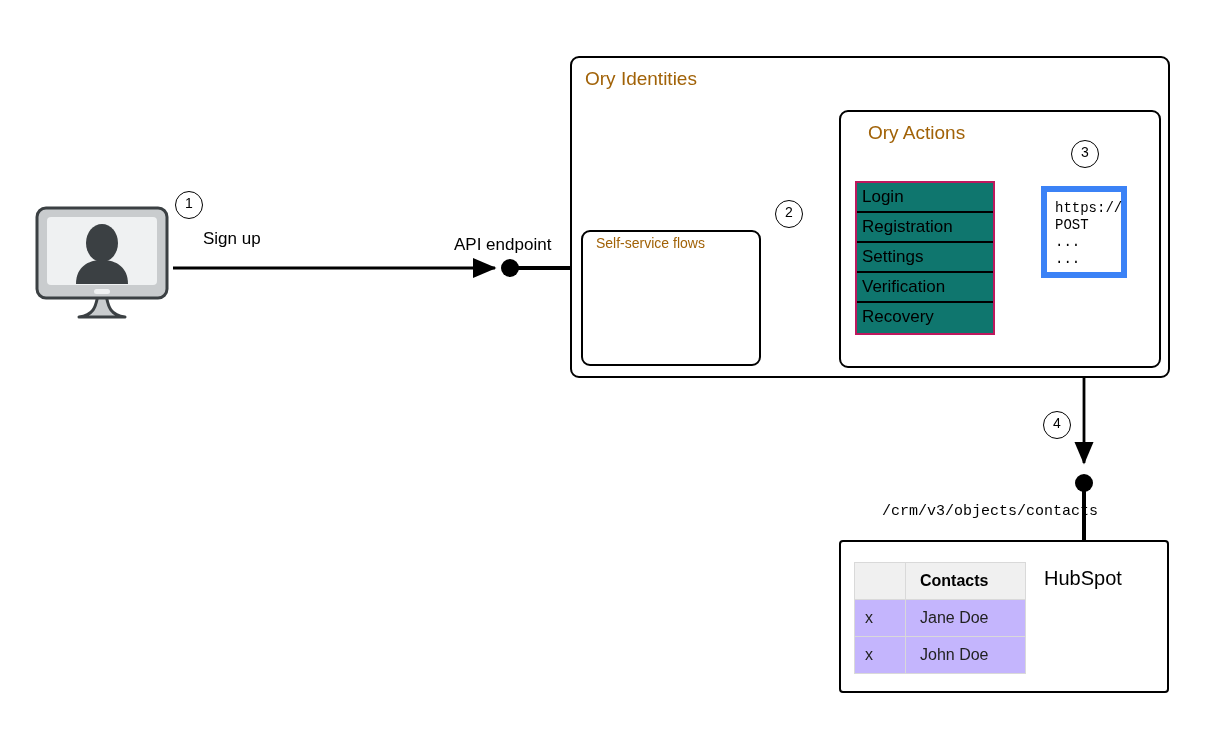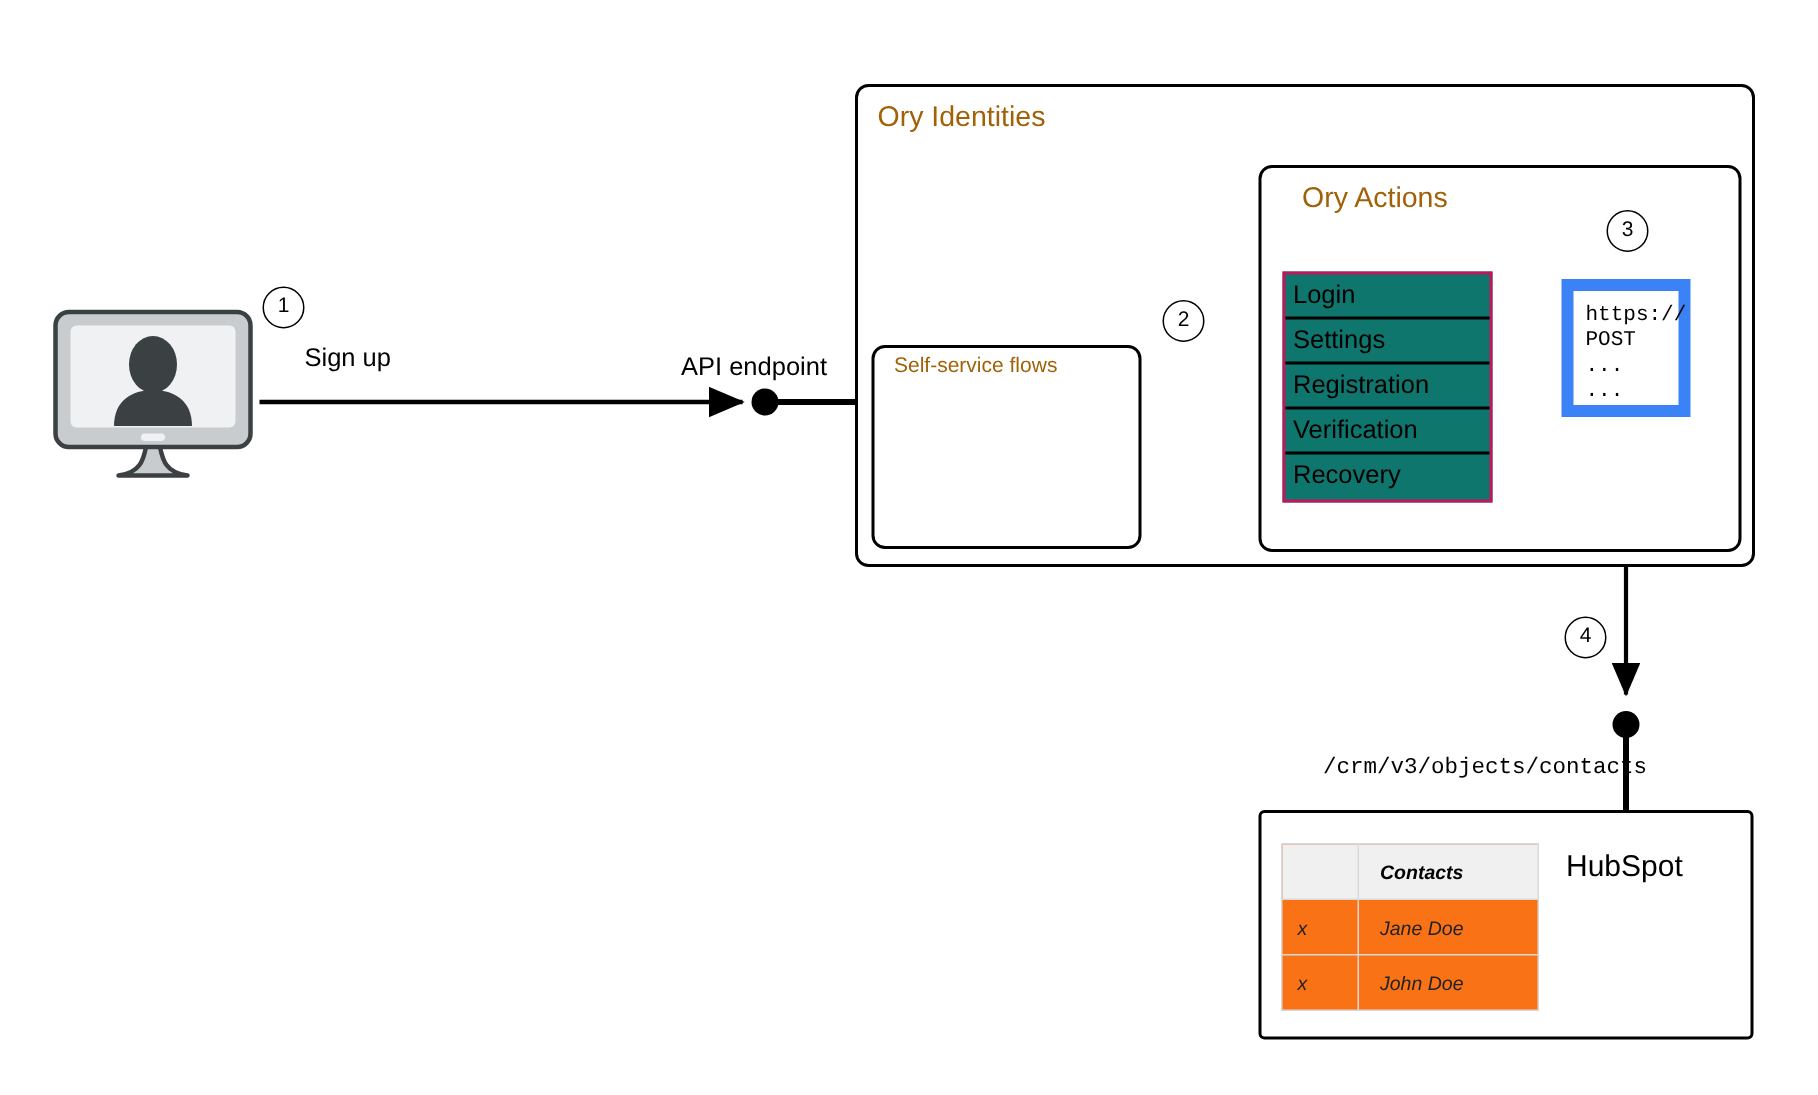--- a/index.html
+++ b/index.html
@@ -85,36 +85,35 @@
     color: #000000;
     white-space: nowrap;
   }
   .oa-row:last-child {
     border-bottom: none;
   }
   
   .hook-box {
     position: absolute;
     box-sizing: border-box;
-    border: 8px solid #3b82f6;
+    border: 6px solid #3b82f6;
     background: #ffffff;
     font-family: "Liberation Mono", "DejaVu Sans Mono", monospace;
     font-size: 14px;
     line-height: 17px;
     padding: 8px 0 0 8px;
     color: #000000;
     white-space: pre;
   }
   
   .ct {
     position: absolute;
     border-collapse: collapse;
-    background: #f97316;
-    font-size: 13px;
-    font-style: italic;
+    background: #c4b5fd;
+    font-size: 16px;
   }
   .ct td, .ct th {
     border: 1px solid #d9d9d9;
     padding: 0;
     height: 36px;
     color: #222222;
     font-weight: normal;
     text-align: left;
   }
   .ct th {
@@ -200,22 +199,22 @@
   <div class="box rounded" style="left:581px; top:230px; width:180px; height:136px;"></div>
   <div class="box-title" style="left:596px; top:232px; font-size:14px;">Self-service flows</div>
 
   <div class="circ" style="left:775px; top:200px;">2</div>
 
   <div class="box rounded" style="left:839px; top:110px; width:322px; height:258px;"></div>
   <div class="box-title" style="left:868px; top:122px;">Ory Actions</div>
 
   <div class="oa-list" style="left:855px; top:181px; width:140px;">
     <div class="oa-row">Login</div>
+    <div class="oa-row">Registration</div>
     <div class="oa-row">Settings</div>
-    <div class="oa-row">Registration</div>
     <div class="oa-row">Verification</div>
     <div class="oa-row">Recovery</div>
   </div>
 
   <div class="circ" style="left:1071px; top:140px;">3</div>
 
   <div class="hook-box" style="left:1041px; top:186px; width:86px; height:92px;">https://
 POST
 ...
 ...</div>

